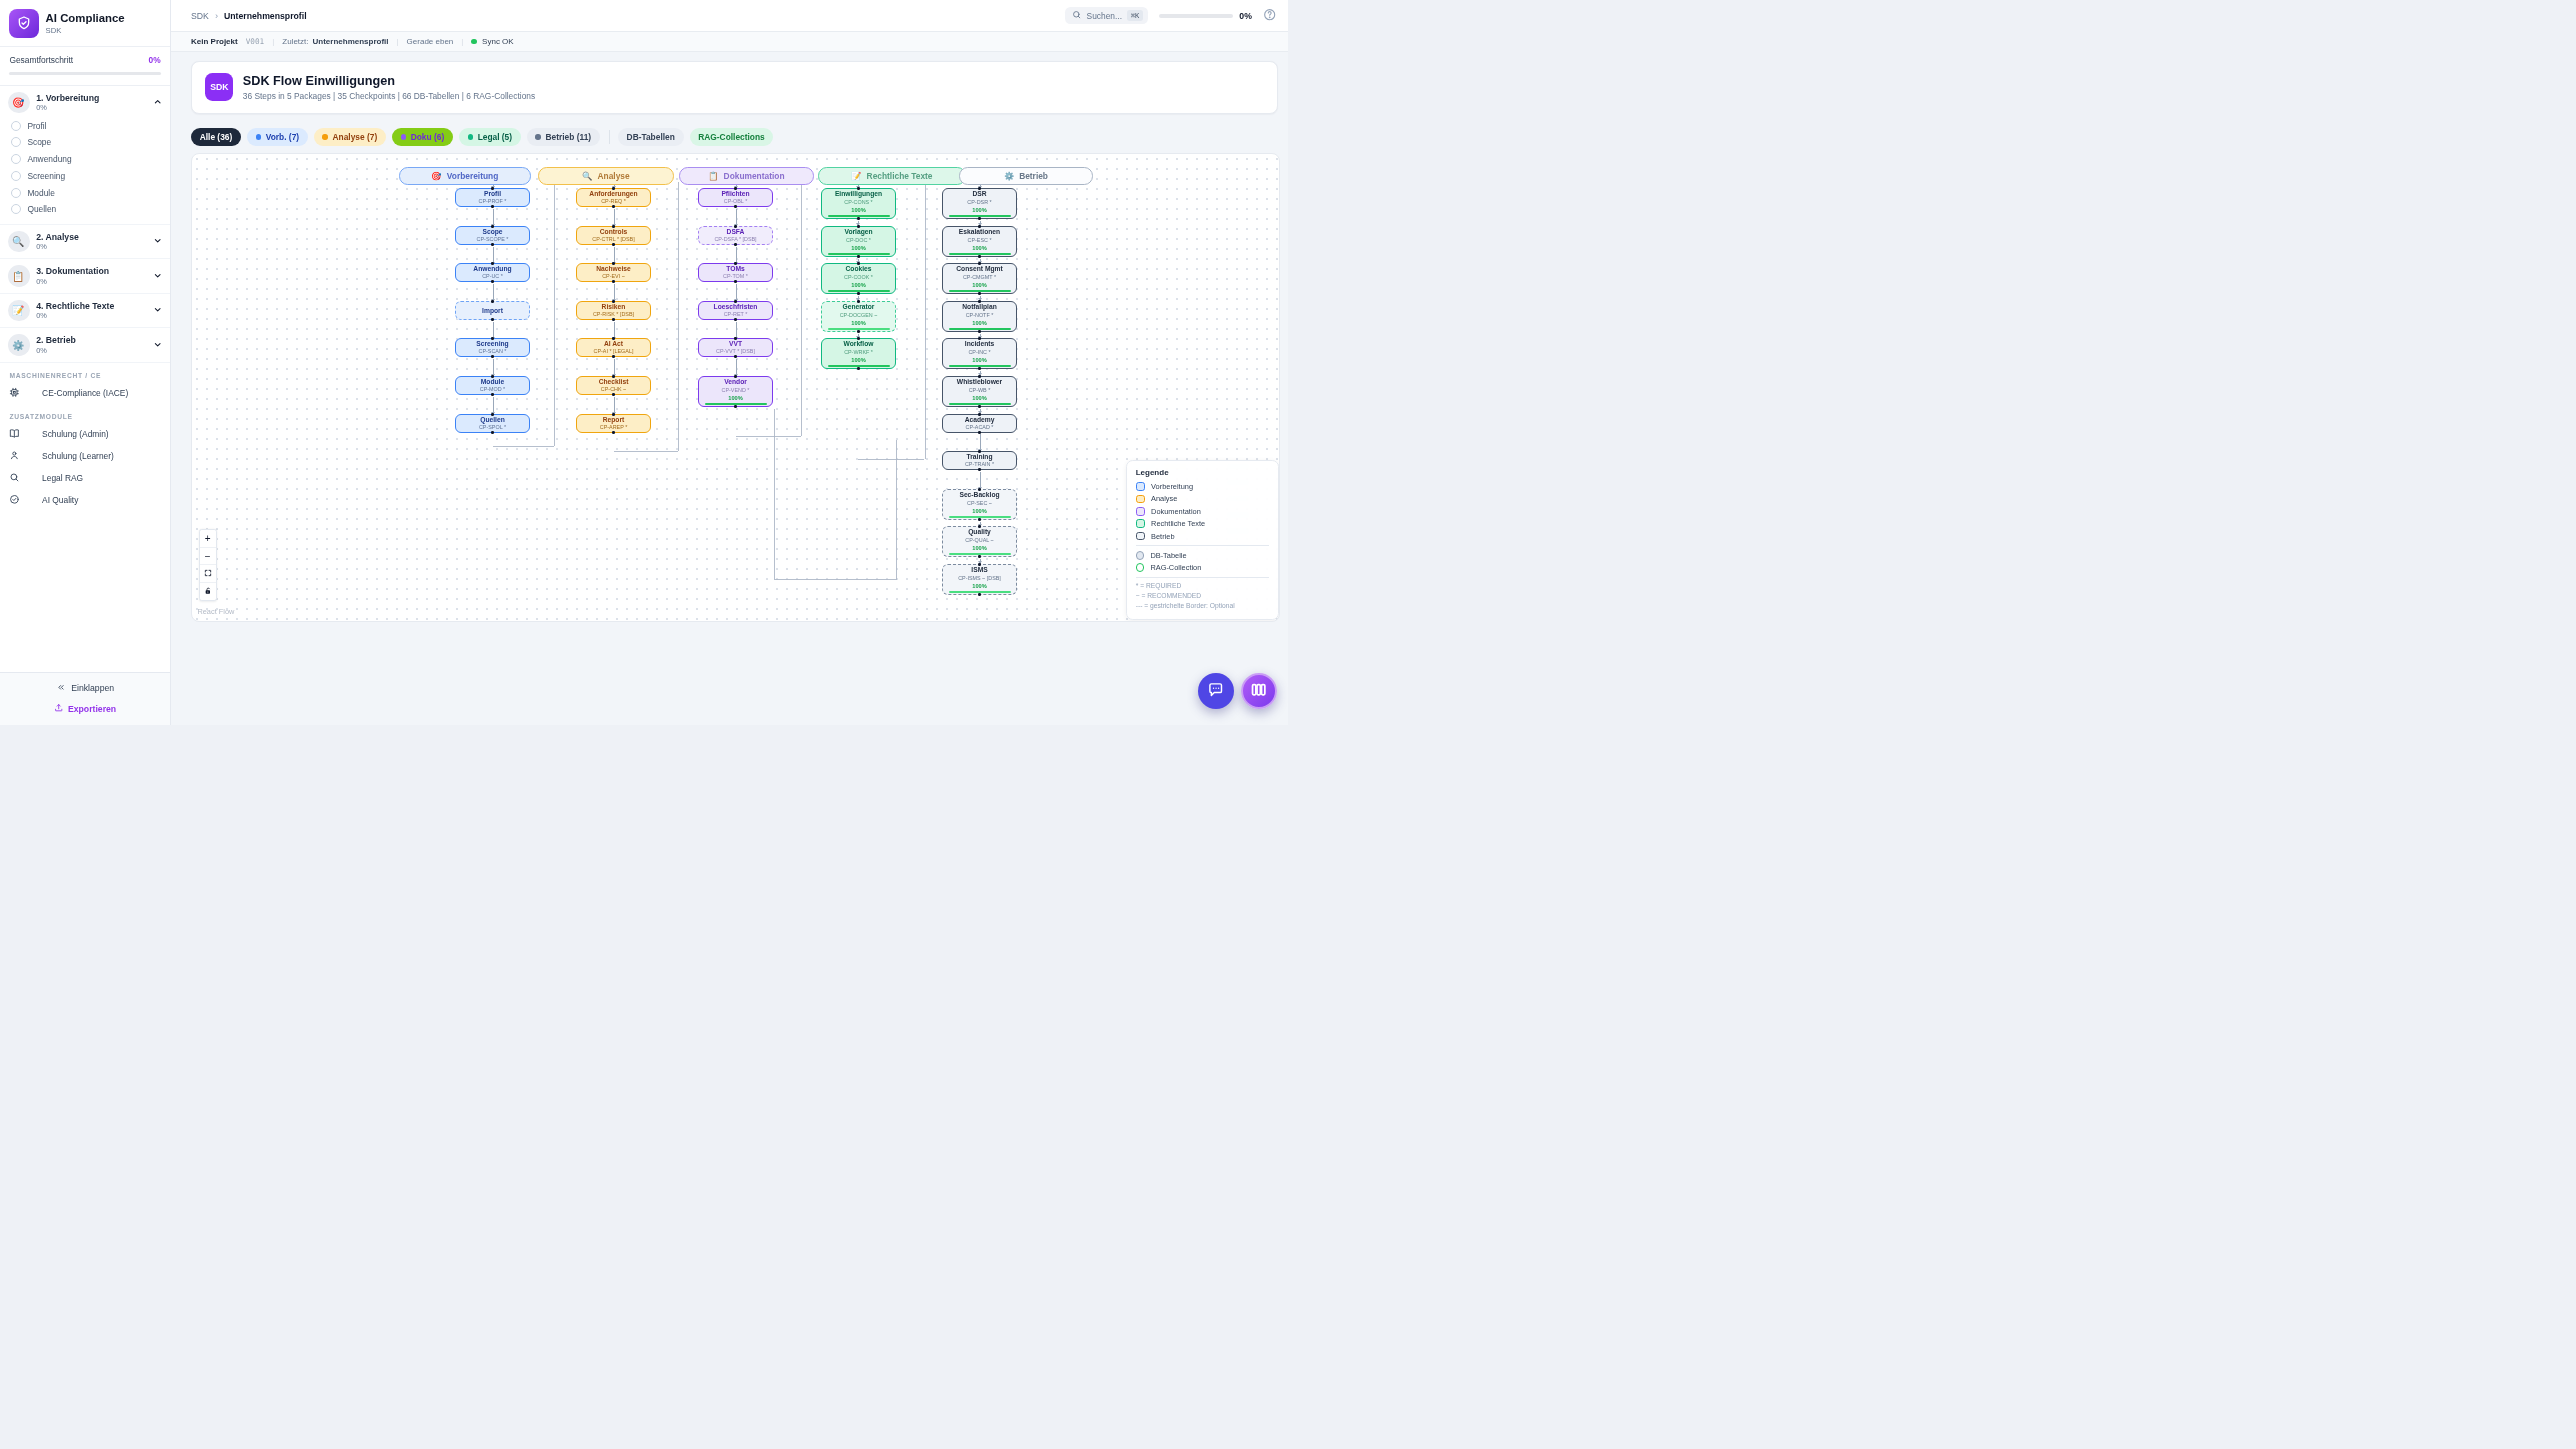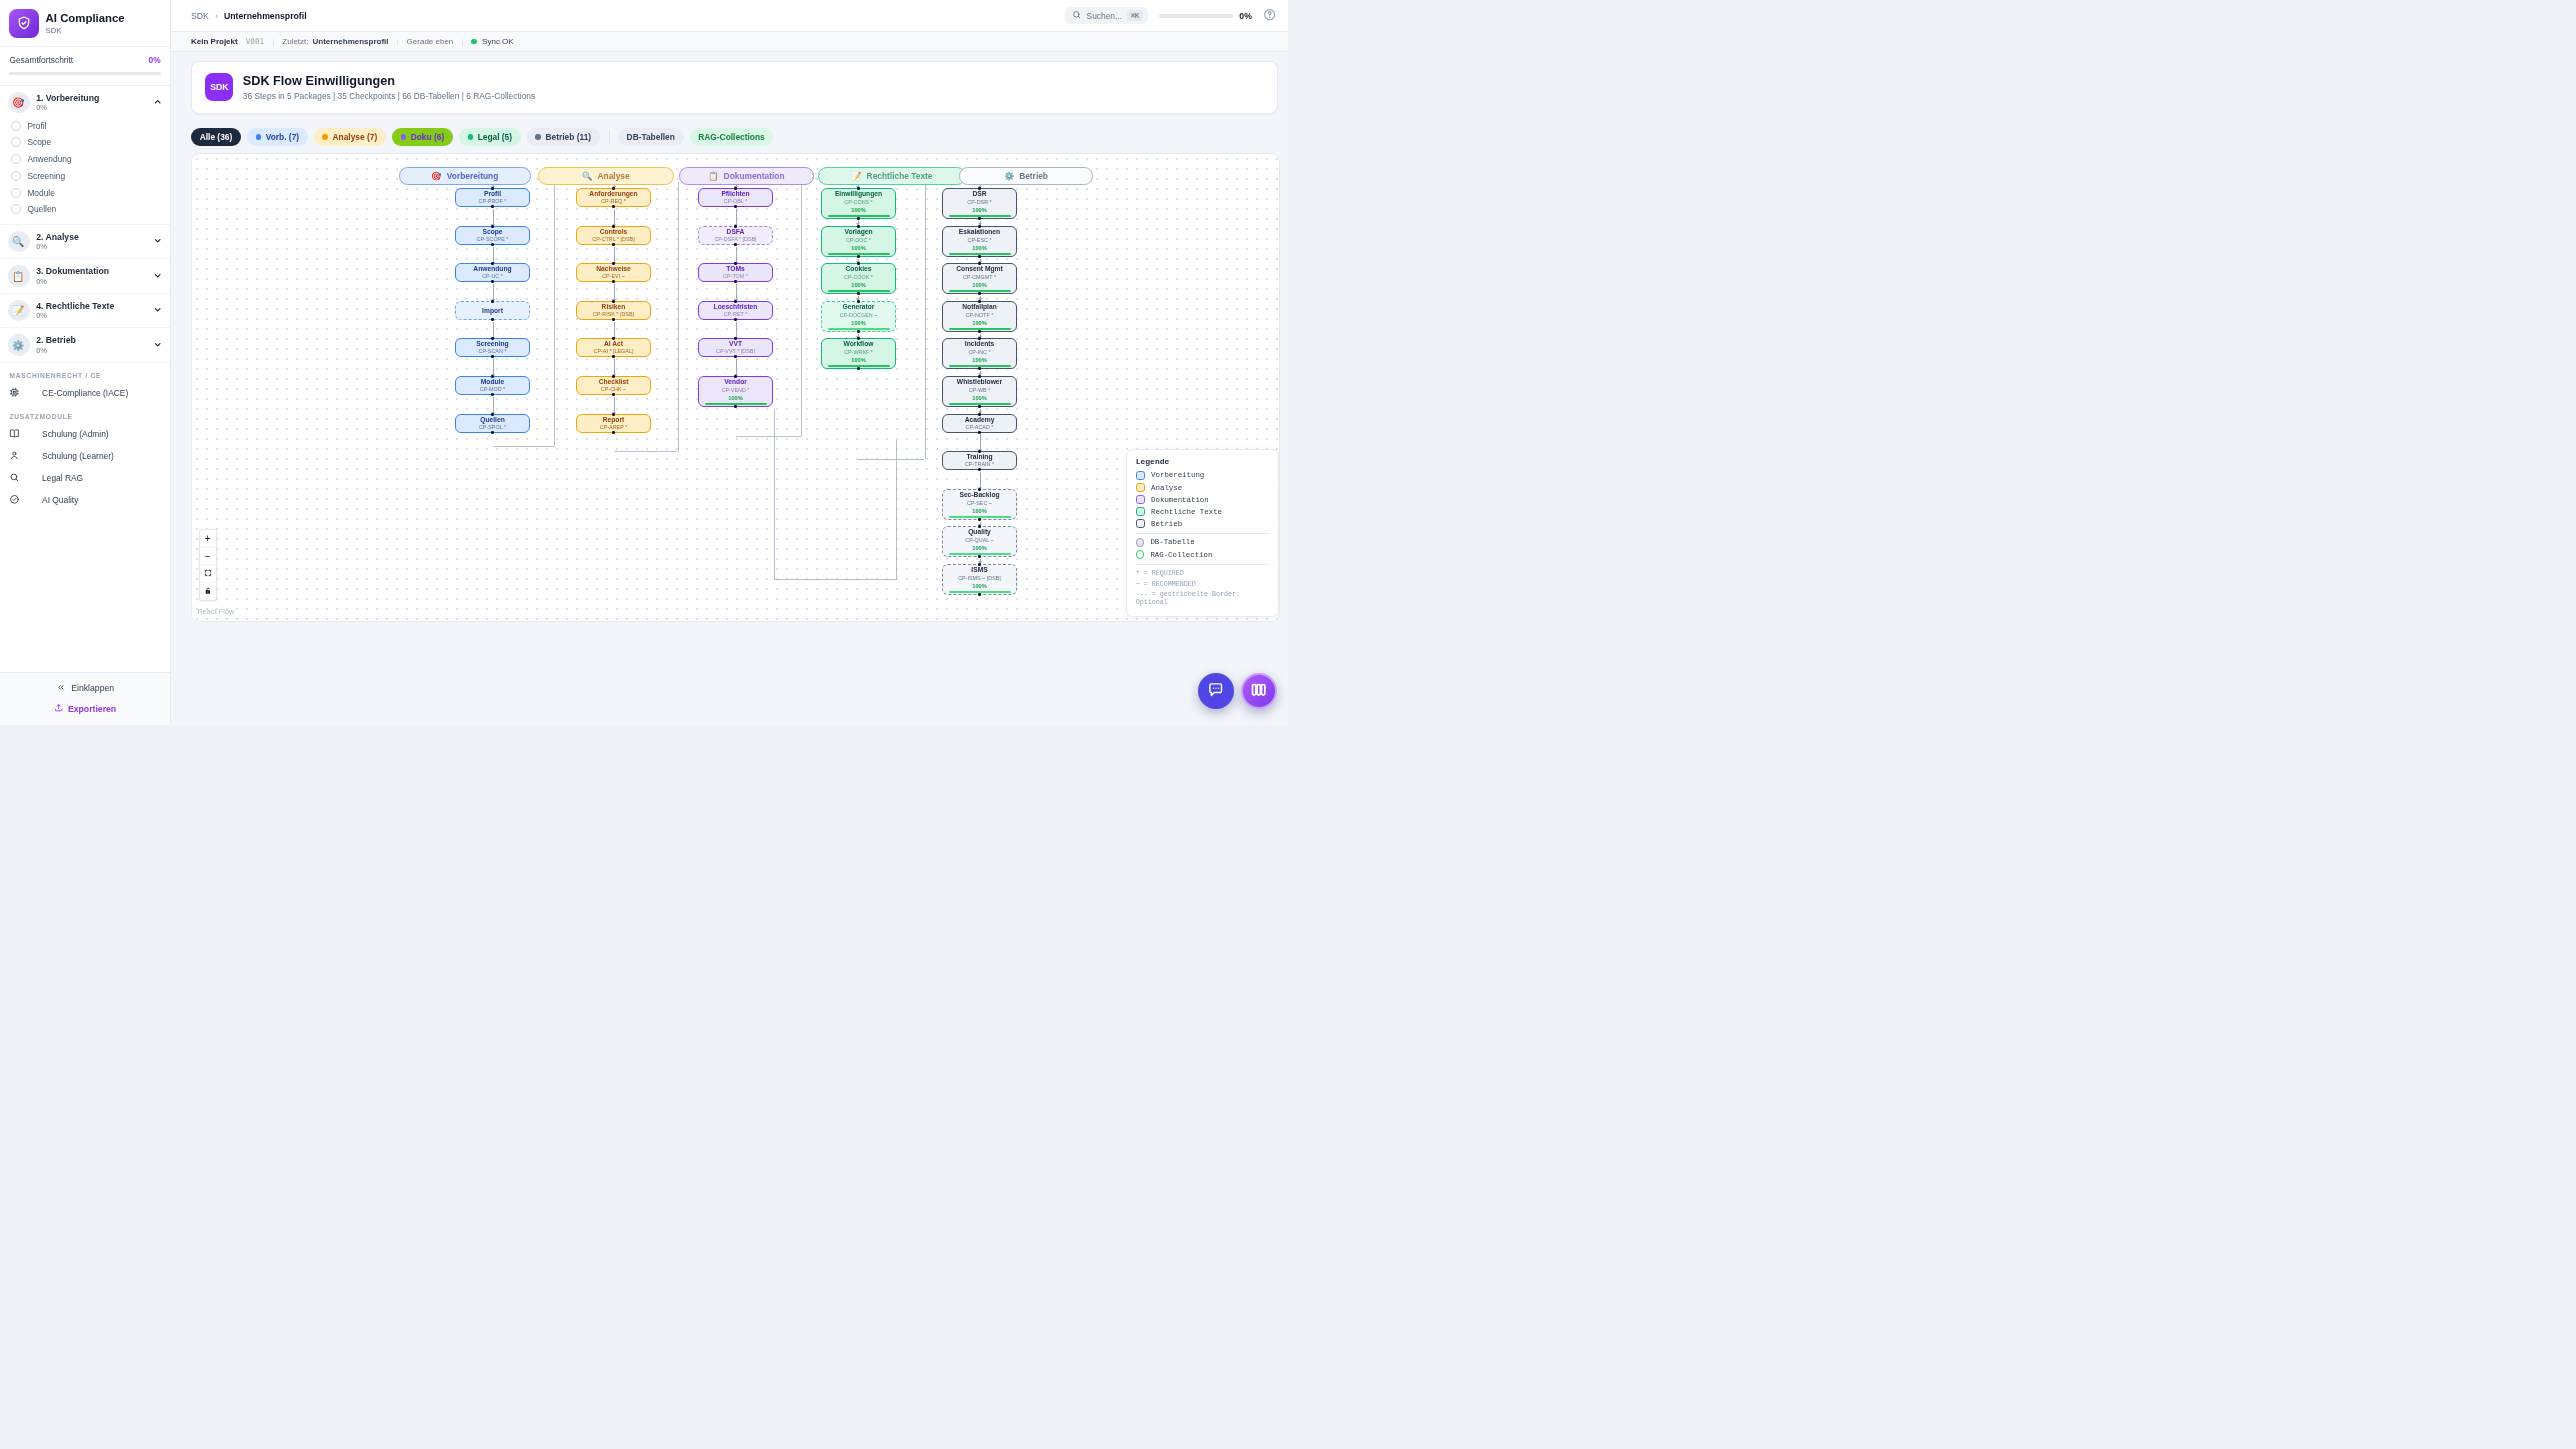--- a/index.html
+++ b/index.html
@@ -97,21 +97,21 @@
   .conn { position:absolute; width:0; border-left:1.1px solid #9aa8ba; z-index:1; }
   .conn i { position:absolute; bottom:-0.7px; left:-2.9px; width:0; height:0; border-left:2.5px solid transparent; border-right:2.5px solid transparent; border-top:3.7px solid #9aa8ba; }
   .rail-v { position:absolute; width:0; border-left:0.9px solid #a9b4c4; opacity:.85; z-index:0; }
   .rail-h { position:absolute; height:0; border-top:0.9px solid #a9b4c4; opacity:.85; z-index:0; }
 
   
   .ghost { position:absolute; width:28px; border-radius:3.4px; opacity:.38; z-index:0; }
   .ghost i { display:block; height:5.4px; border-radius:1.3px; margin:2.7px 2.7px 0; }
 
   
-  .legend { position:absolute; left:934px; top:295px; width:153px; background:rgba(255,255,255,.93); border:0.7px solid #e6eaf0; border-radius:6.7px; box-shadow:0 1.3px 5.4px rgba(15,23,42,.06); padding:6.7px 8.7px 7.4px; z-index:4;font-family:Liberation Mono, monospace; }
+  .legend { position:absolute; left:934px; top:306px; width:153px; background:rgba(255,255,255,.93); border:0.7px solid #e6eaf0; border-radius:6.7px; box-shadow:0 1.3px 5.4px rgba(15,23,42,.06); padding:6.7px 8.7px 7.4px; z-index:4; }
   .lg-title { font-size:8px; font-weight:bold; color:#1e293b; margin-bottom:5.4px; }
   .lg-row { display:flex; align-items:center; gap:6px; font-size:7.4px; color:#334155; margin:3.4px 0; }
   .lg-sw { width:9.4px; height:8.7px; border-radius:2.7px; border:1.1px solid; flex:0 0 auto; }
   .lg-ci { width:8.7px; height:8.7px; border-radius:50%; border:1.1px solid; flex:0 0 auto; }
   .lg-div { height:0.7px; background:#e4e9f0; margin:4.7px 0; }
   .lg-note { font-size:6.7px; color:#94a3b8; margin:2.7px 0; }
 
   
   .rf-controls { position:absolute; left:6.7px; bottom:20px; width:18px; background:#fff; border:0.7px solid #e3e8ef; border-radius:2.7px; box-shadow:0 0.7px 2px rgba(15,23,42,.08); z-index:4; }
   .rf-btn { height:17.4px; display:flex; align-items:center; justify-content:center; border-bottom:0.7px solid #eef1f5; font-size:10px; color:#0f172a; cursor:pointer; }

